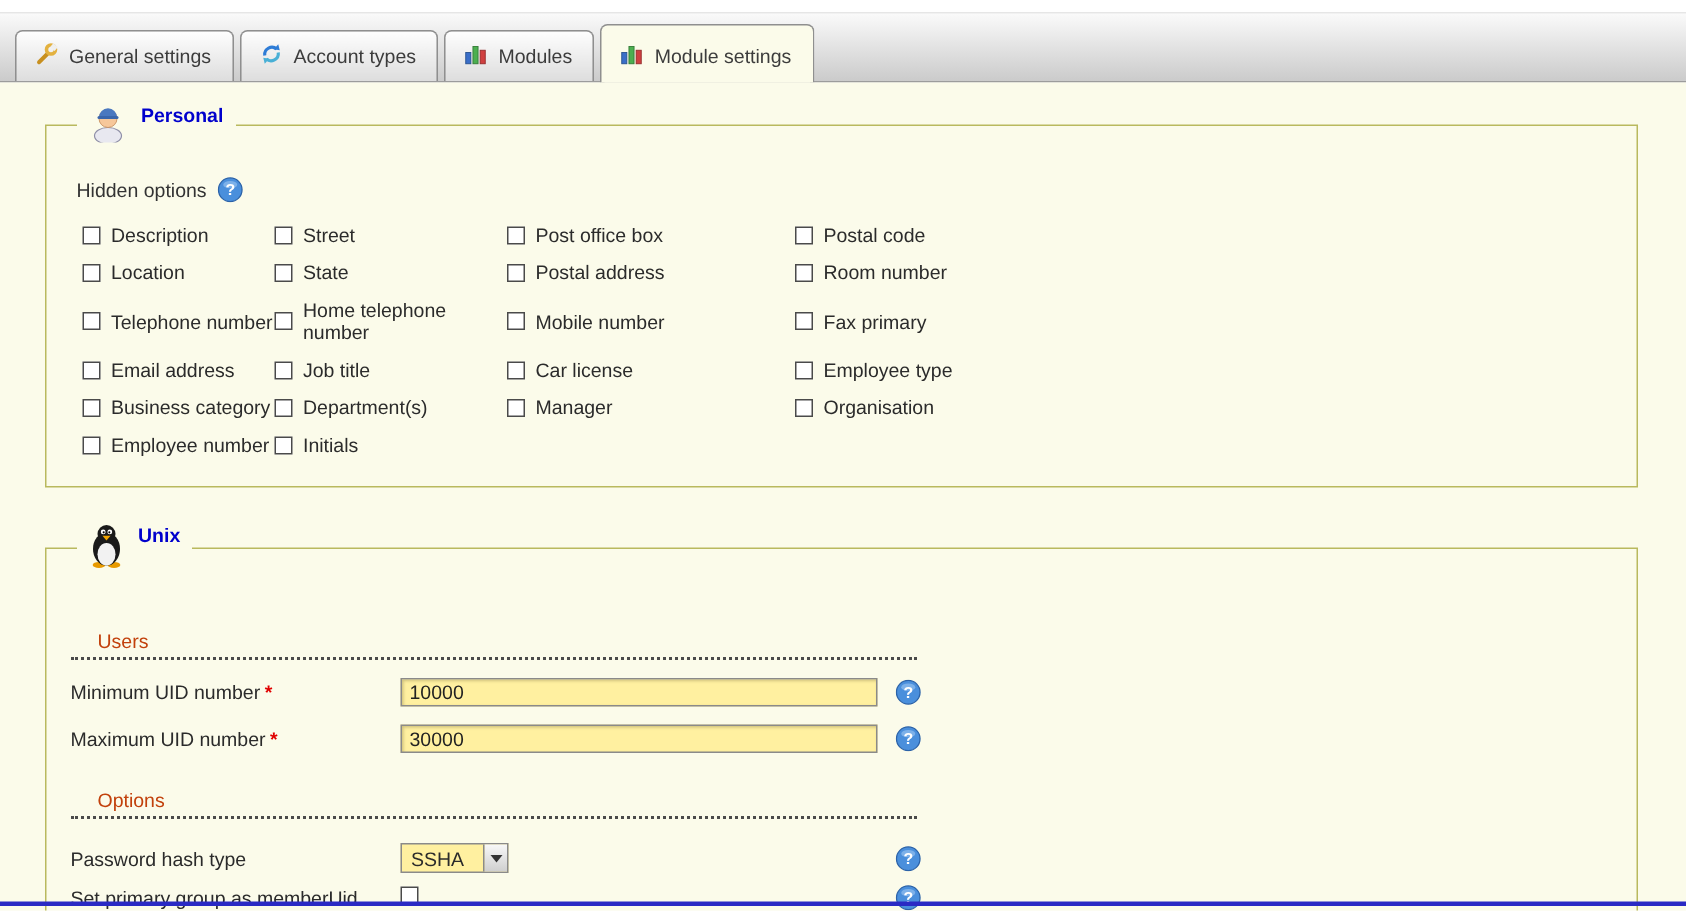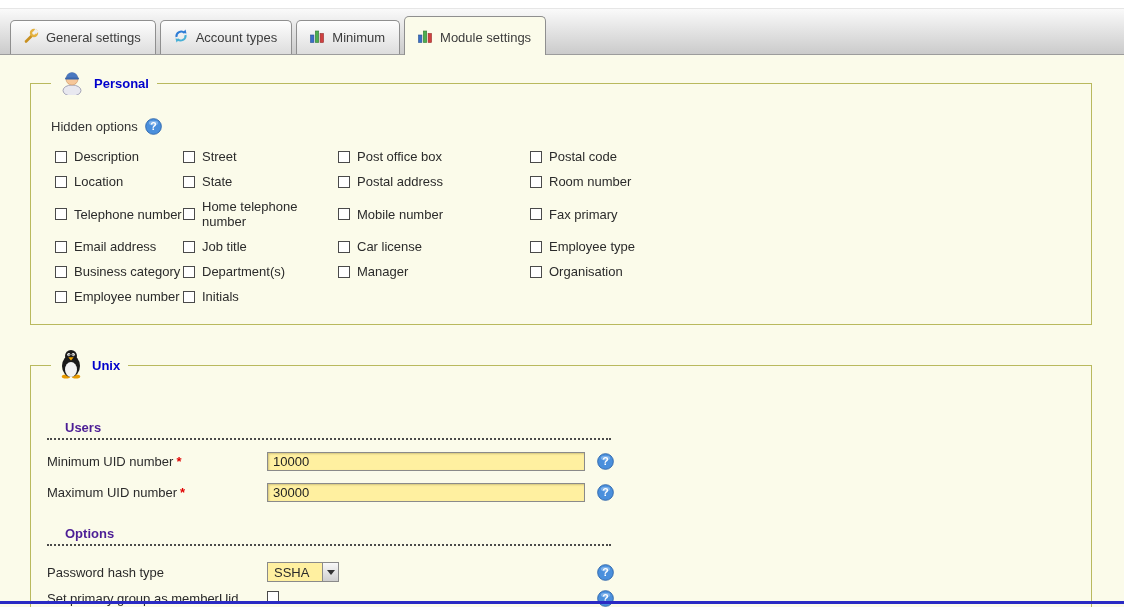--- a/index.html
+++ b/index.html
@@ -42,21 +42,21 @@
     background:#2A2AC4;
   }
 
   fieldset {
     border:1px solid #B9B95E;
     margin:14px 32px 0 30px;
     padding:6px 16px 20px 16px;
   }
   fieldset.unix { margin-top:24px; min-height:252px; }
   legend {
-    display:flex; align-items:center; gap:9px;
+    display:flex; gap:9px;
     padding:0 8px; margin-left:4px;
     font-weight:bold; color:#0000CC; font-size:13px;
   }
 
   .hidden-options {
     display:flex; align-items:center; gap:7px;
     margin:14px 0 14px 4px; color:#333333;
   }
 
   .cb-grid {
@@ -64,21 +64,21 @@
     row-gap:10px; margin-left:8px; margin-top:12px;
   }
   .cb { display:flex; align-items:center; gap:7px; }
   .cbx {
     width:12px; height:12px; background:#FFFFFF;
     border:1px solid #4A4A4A; display:inline-block; flex:none; cursor:pointer;
   }
 
   .section-title {
     width:564px; padding:0 0 3px 18px; margin:32px 0 0 0;
-    font-weight:bold; color:#4c1d95;
+    font-weight:normal; color:#c2410c;
     border-bottom:2px dotted #4A4A4A;
   }
   .section-title.options { margin-top:24px; }
 
   .form-row {
     display:grid; grid-template-columns:220px 330px 24px;
     align-items:center; margin-top:12px;
   }
   .form-row.pw { margin-top:16px; }
   .form-row.member { margin-top:8px; }
@@ -140,21 +140,21 @@
   </div>
 
   <div class="tab">
     <span>
       <svg width="16" height="16" viewBox="0 0 16 16">
         <rect x="1.5" y="7" width="3.4" height="7.5" fill="#3A6EC8" stroke="#27518F" stroke-width="0.6"></rect>
         <rect x="6.3" y="3" width="3.4" height="11.5" fill="#4CAF50" stroke="#337A36" stroke-width="0.6"></rect>
         <rect x="11.1" y="5.5" width="3.4" height="9" fill="#D04040" stroke="#942B2B" stroke-width="0.6"></rect>
       </svg>
     </span>
-    <span>Minimum</span>
+    <span>Modules</span>
   </div>
 
   <div class="tab active">
     <span>
       <svg width="16" height="16" viewBox="0 0 16 16">
         <rect x="1.5" y="7" width="3.4" height="7.5" fill="#3A6EC8" stroke="#27518F" stroke-width="0.6"></rect>
         <rect x="6.3" y="3" width="3.4" height="11.5" fill="#4CAF50" stroke="#337A36" stroke-width="0.6"></rect>
         <rect x="11.1" y="5.5" width="3.4" height="9" fill="#D04040" stroke="#942B2B" stroke-width="0.6"></rect>
       </svg>
     </span>

